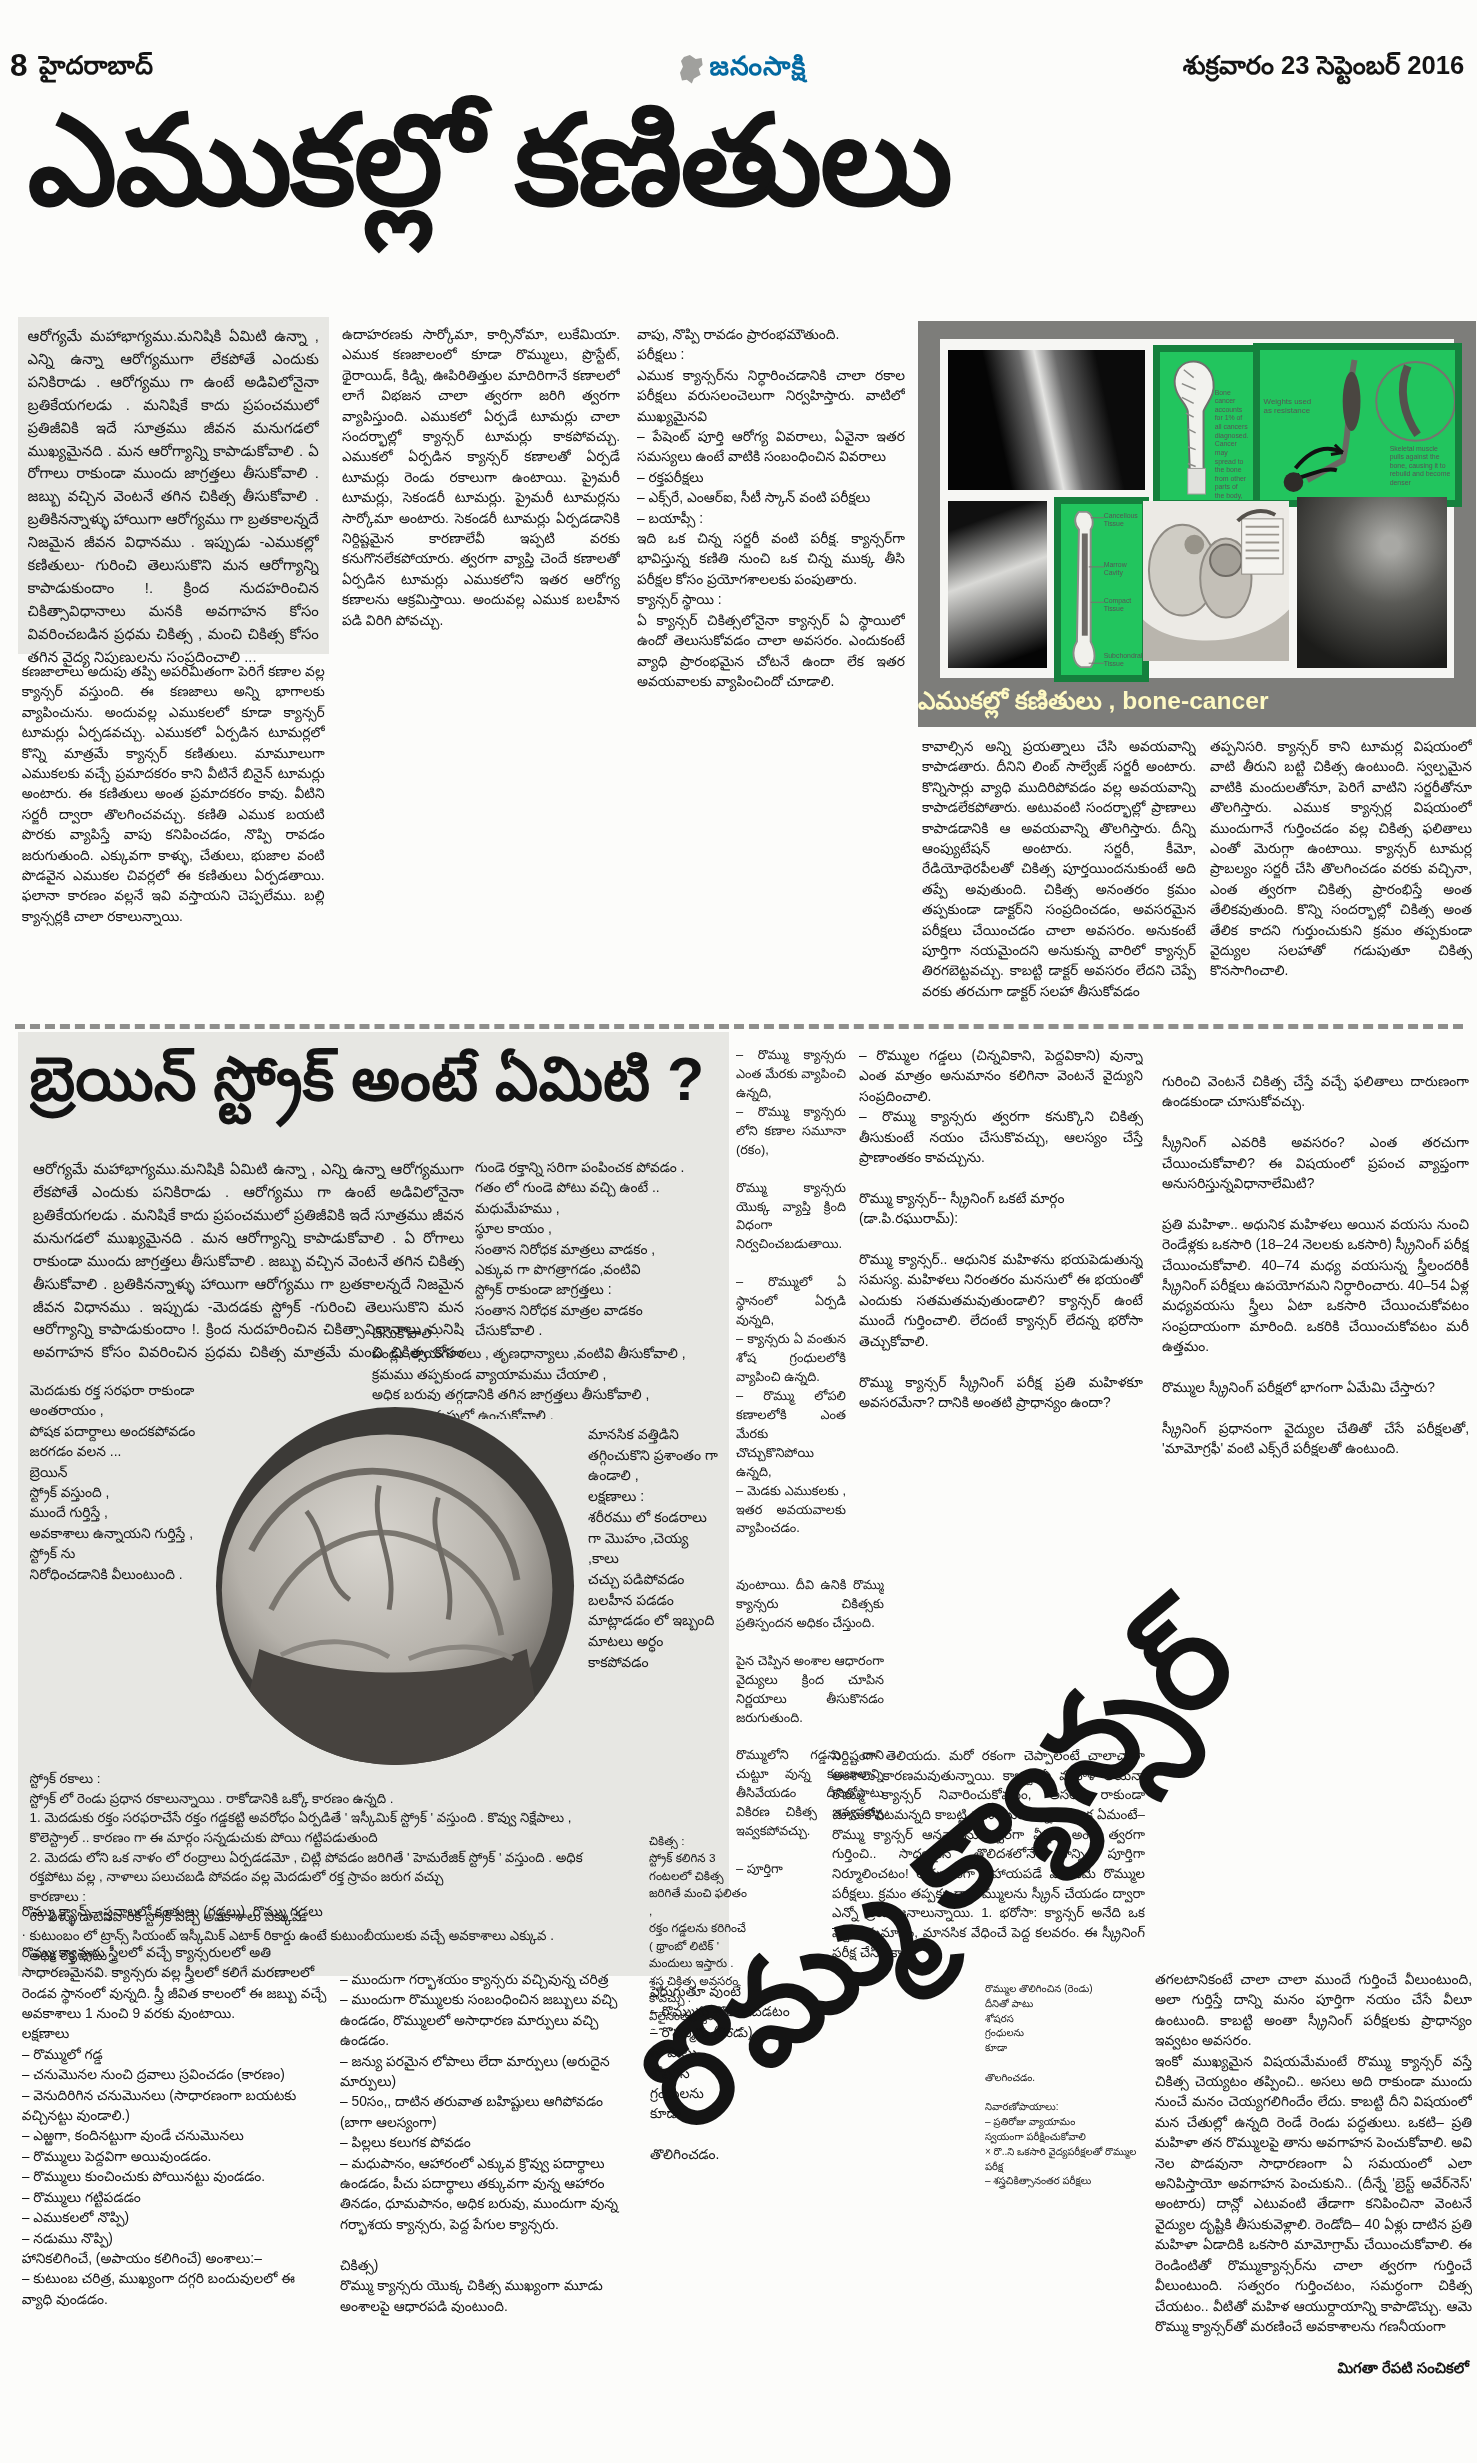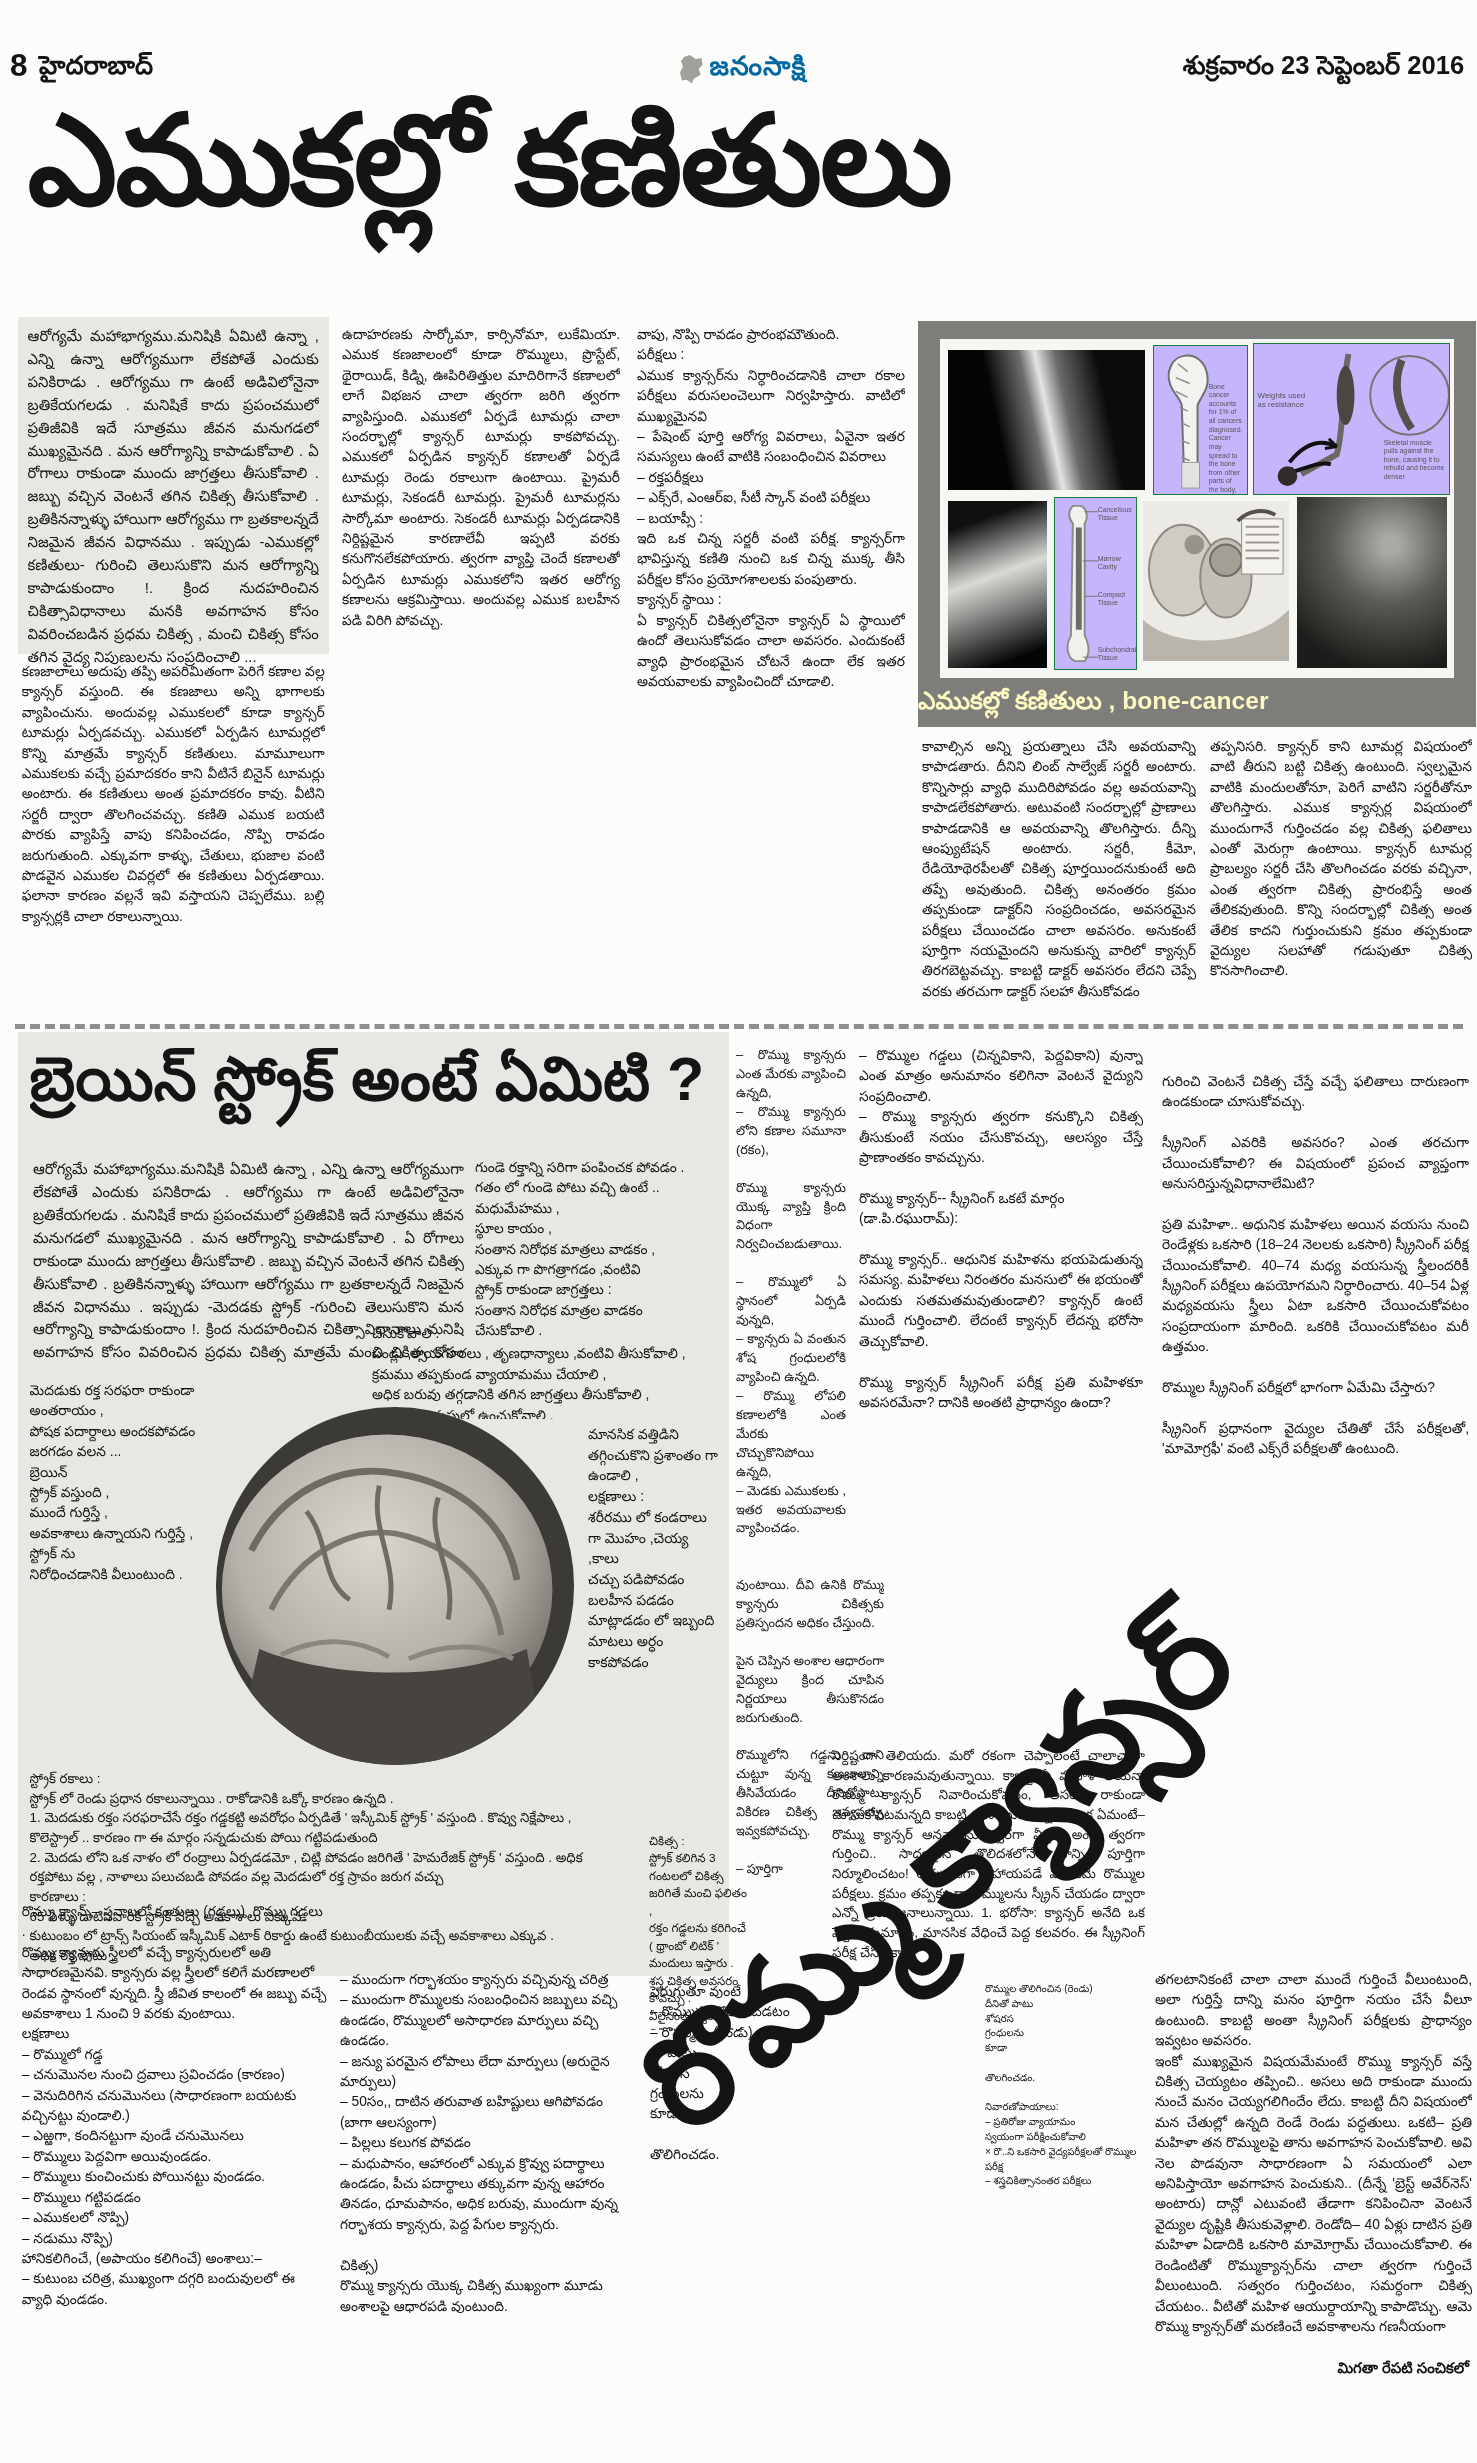--- a/index.html
+++ b/index.html
@@ -13,21 +13,21 @@
   .headline2{font-weight:bold;font-size:61px;line-height:1.1;white-space:nowrap;}
   .masthead{color:#0369a1;font-weight:bold;font-size:26.6px;letter-spacing:1px;}
   .hdr{font-weight:bold;font-size:25.6px;}
   .dashes{border-top:5.9px dashed #8e8e8c;height:0;}
   .imgframe{background:#7d7d7a;}
   .imginner{background:#f6f6f3;position:absolute;}
   .caption{color:#fef9c3;font-weight:bold;font-size:24.6px;text-align:left;}
   .xray{background:linear-gradient(78deg,#050505 28%,#6e6e6e 44%,#e4e4e2 51%,#6a6a6a 60%,#0b0b0b 78%);}
   .xray2{background:linear-gradient(160deg,#101010 15%,#d9d9d6 45%,#8a8a88 62%,#050505 90%);}
   .photo{background:radial-gradient(circle at 62% 28%,#a8a8a4 6%,#5a5a56 38%,#1c1c1a 82%);}
-  .diagram{background:#c4b5fd;border:1px solid #15803d;position:absolute;overflow:hidden;}
+  .diagram{background:#22c55e;border:7px solid #15803d;position:absolute;overflow:hidden;}
   .tiny{font-size:6.9px;line-height:1.25;color:#555;text-align:left;}
   .diagtitle{font-weight:bold;font-size:130px;white-space:nowrap;letter-spacing:-3px;
              transform:rotate(-40deg);transform-origin:center;text-align:center;}
   .footerline{font-weight:bold;font-size:14.8px;text-align:right;}
   svg{display:block;}
 </style>
 </head>
 <body>
 
 <div class="page">

